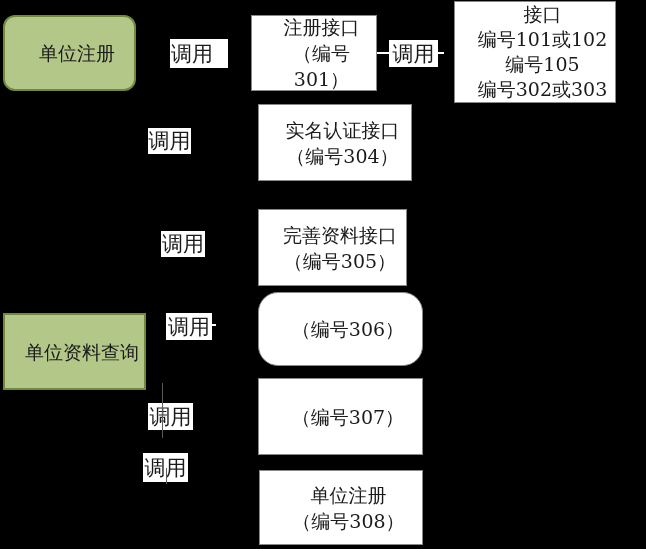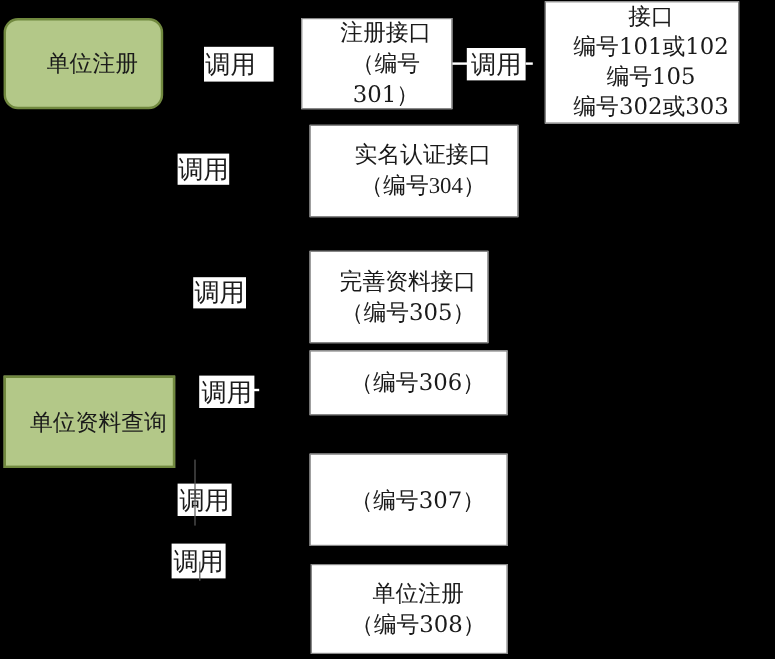--- a/index.html
+++ b/index.html
@@ -36,23 +36,23 @@
     background: #ffffff;
     border: 1px solid #888888;
     font-size: 19px;
     line-height: 26px;
   }
   .g1 { left: 3px;   top: 15px;  width: 133px; height: 76px; border-radius: 12px; }
   .g2 { left: 3px;   top: 171px; width: 143px; height: 77px; }
   .g3 { left: 3px;   top: 313px; width: 143px; height: 77px; }
 
   .m1 { left: 251px; top: 15px;  width: 126px; height: 76px; }
-  .m2 { left: 258px; top: 104px; width: 174px; height: 77px; font-family: Liberation Serif, serif; }
+  .m2 { left: 258px; top: 104px; width: 154px; height: 77px; }
   .m3 { left: 258px; top: 209px; width: 149px; height: 77px; }
-  .m4 { left: 258px; top: 292px; width: 165px; height: 54px; }
+  .m4 { left: 258px; top: 292px; width: 165px; height: 74px; border-radius: 20px; }
   .m5 { left: 258px; top: 378px; width: 165px; height: 77px; }
   .m6 { left: 259px; top: 470px; width: 164px; height: 75px; }
 
   .rnode { left: 454px; top: 1px; width: 162px; height: 102px; line-height: 25px; }
 
   .call-label {
     position: absolute;
     box-sizing: border-box;
     background: #ffffff;
     color: #1a1a1a;

